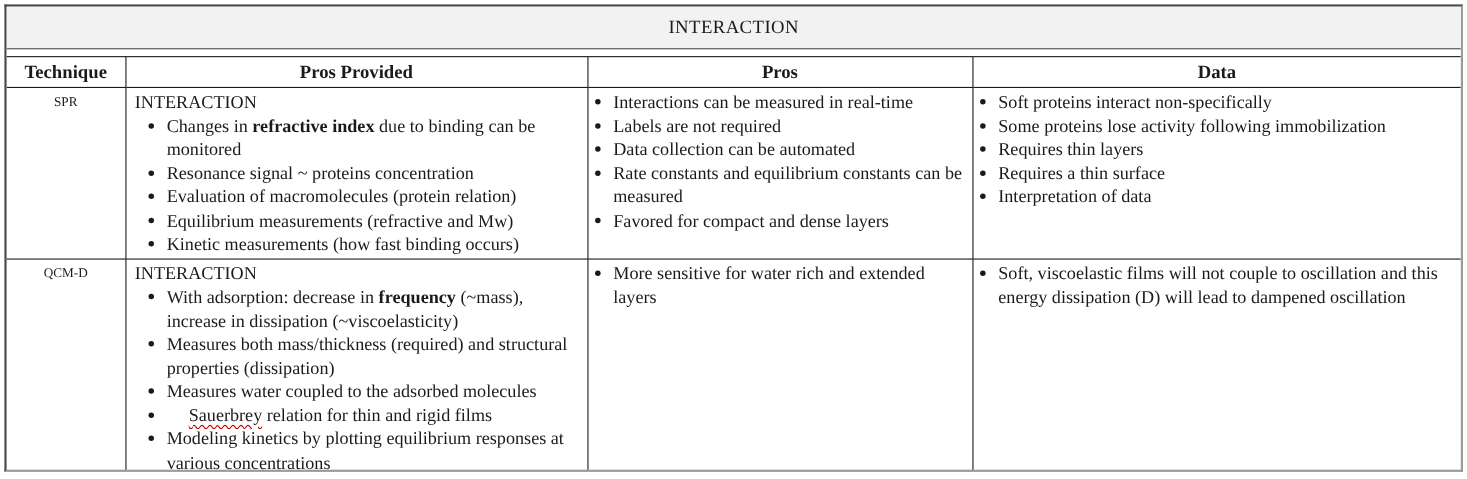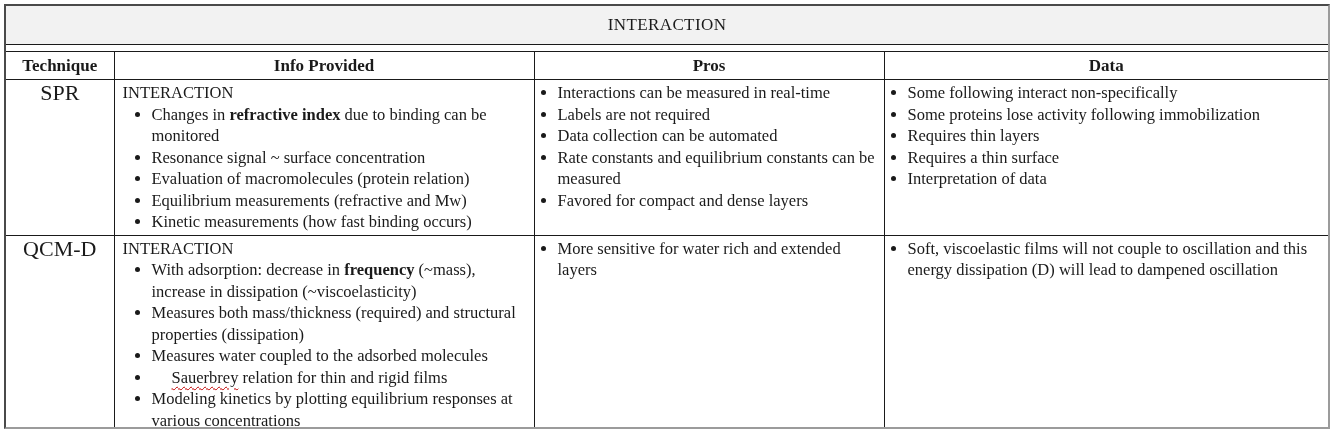--- a/index.html
+++ b/index.html
@@ -55,21 +55,21 @@
     height: 28px;
     font-size: 17px;
     font-weight: bold;
     text-align: center;
     vertical-align: middle;
     padding: 2px 4px;
   }
   td.tech {
     text-align: center;
     vertical-align: middle;
-    font-size: 22px;
+    font-size: 12px;
     padding: 2px;
   }
   tr.row-0 > td { height: 154px; }
   td.info { padding: 2px 6px 2px 8px; }
   td.pros, td.cons { padding: 2px 6px 2px 0; }
   .cell-heading { margin: 0; }
   ul.blist {
     margin: 0;
     padding: 0 0 0 29px;
     list-style: disc outside;
@@ -95,50 +95,50 @@
   <table class="cmp">
     <colgroup>
       <col style="width:108px">
       <col style="width:420px">
       <col style="width:350px">
       <col style="width:444px">
     </colgroup>
     <thead>
       <tr>
         <th>Technique</th>
-        <th>Info Provided</th>
+        <th>Pros Provided</th>
         <th>Pros</th>
         <th>Data</th>
       </tr>
     </thead>
     <tbody>
         <tr class="row-0">
           <td class="tech">SPR</td>
           <td class="info">
             <div class="cell-heading">INTERACTION</div>
             <ul class="blist">
               <li>Changes in <span class="b">refractive index</span> due to binding can be monitored</li>
-              <li>Resonance signal ~ surface concentration</li>
+              <li>Resonance signal ~ proteins concentration</li>
               <li>Evaluation of macromolecules (protein relation)</li>
               <li>Equilibrium measurements (refractive and Mw)</li>
               <li>Kinetic measurements (how fast binding occurs)</li>
             </ul>
           </td>
           <td class="pros">
             <ul class="blist">
               <li>Interactions can be measured in real-time</li>
               <li>Labels are not required</li>
               <li>Data collection can be automated</li>
               <li>Rate constants and equilibrium constants can be measured</li>
               <li>Favored for compact and dense layers</li>
             </ul>
           </td>
           <td class="cons">
             <ul class="blist">
-              <li>Some following interact non-specifically</li>
+              <li>Soft proteins interact non-specifically</li>
               <li>Some proteins lose activity following immobilization</li>
               <li>Requires thin layers</li>
               <li>Requires a thin surface</li>
               <li>Interpretation of data</li>
             </ul>
           </td>
         </tr>
         <tr class="row-1">
           <td class="tech">QCM-D</td>
           <td class="info">

